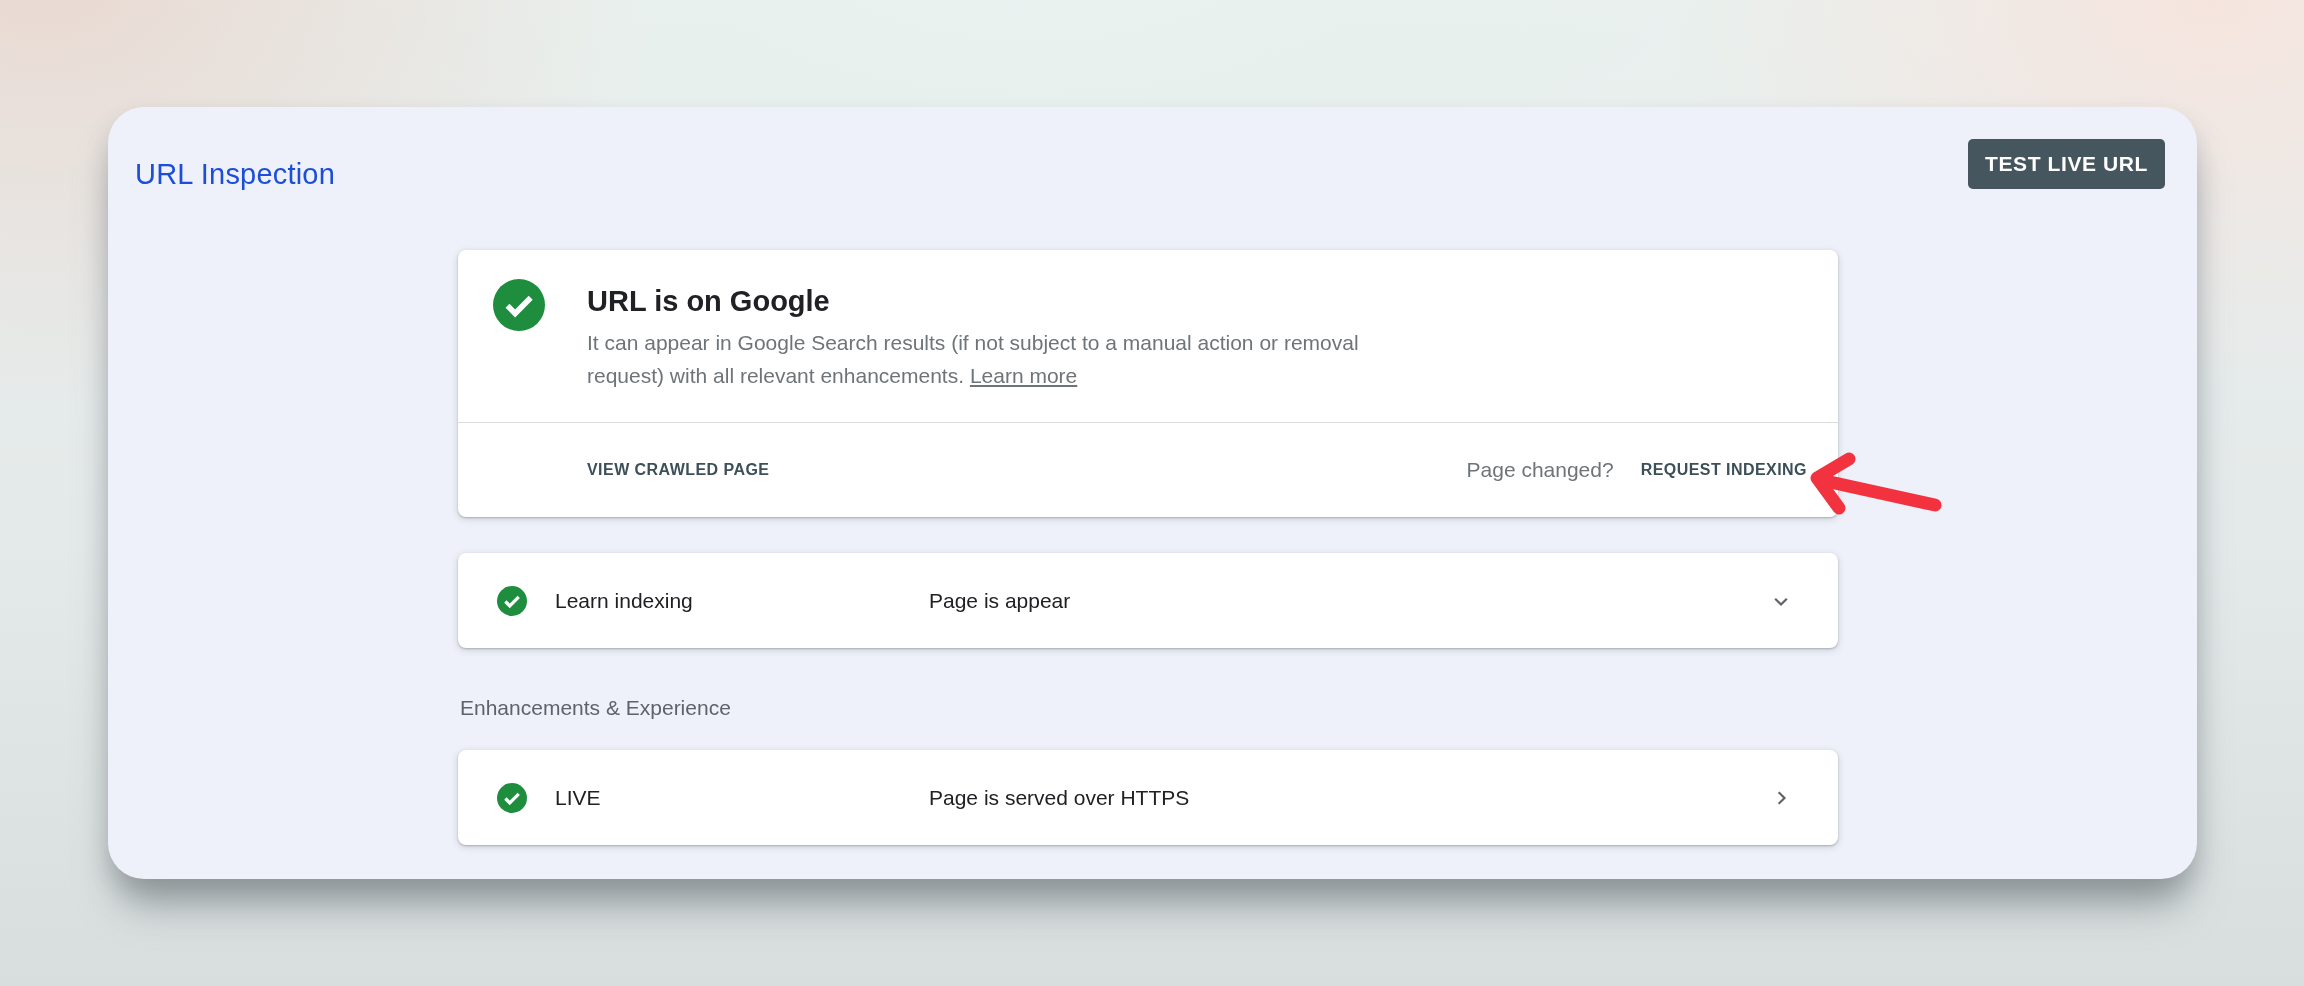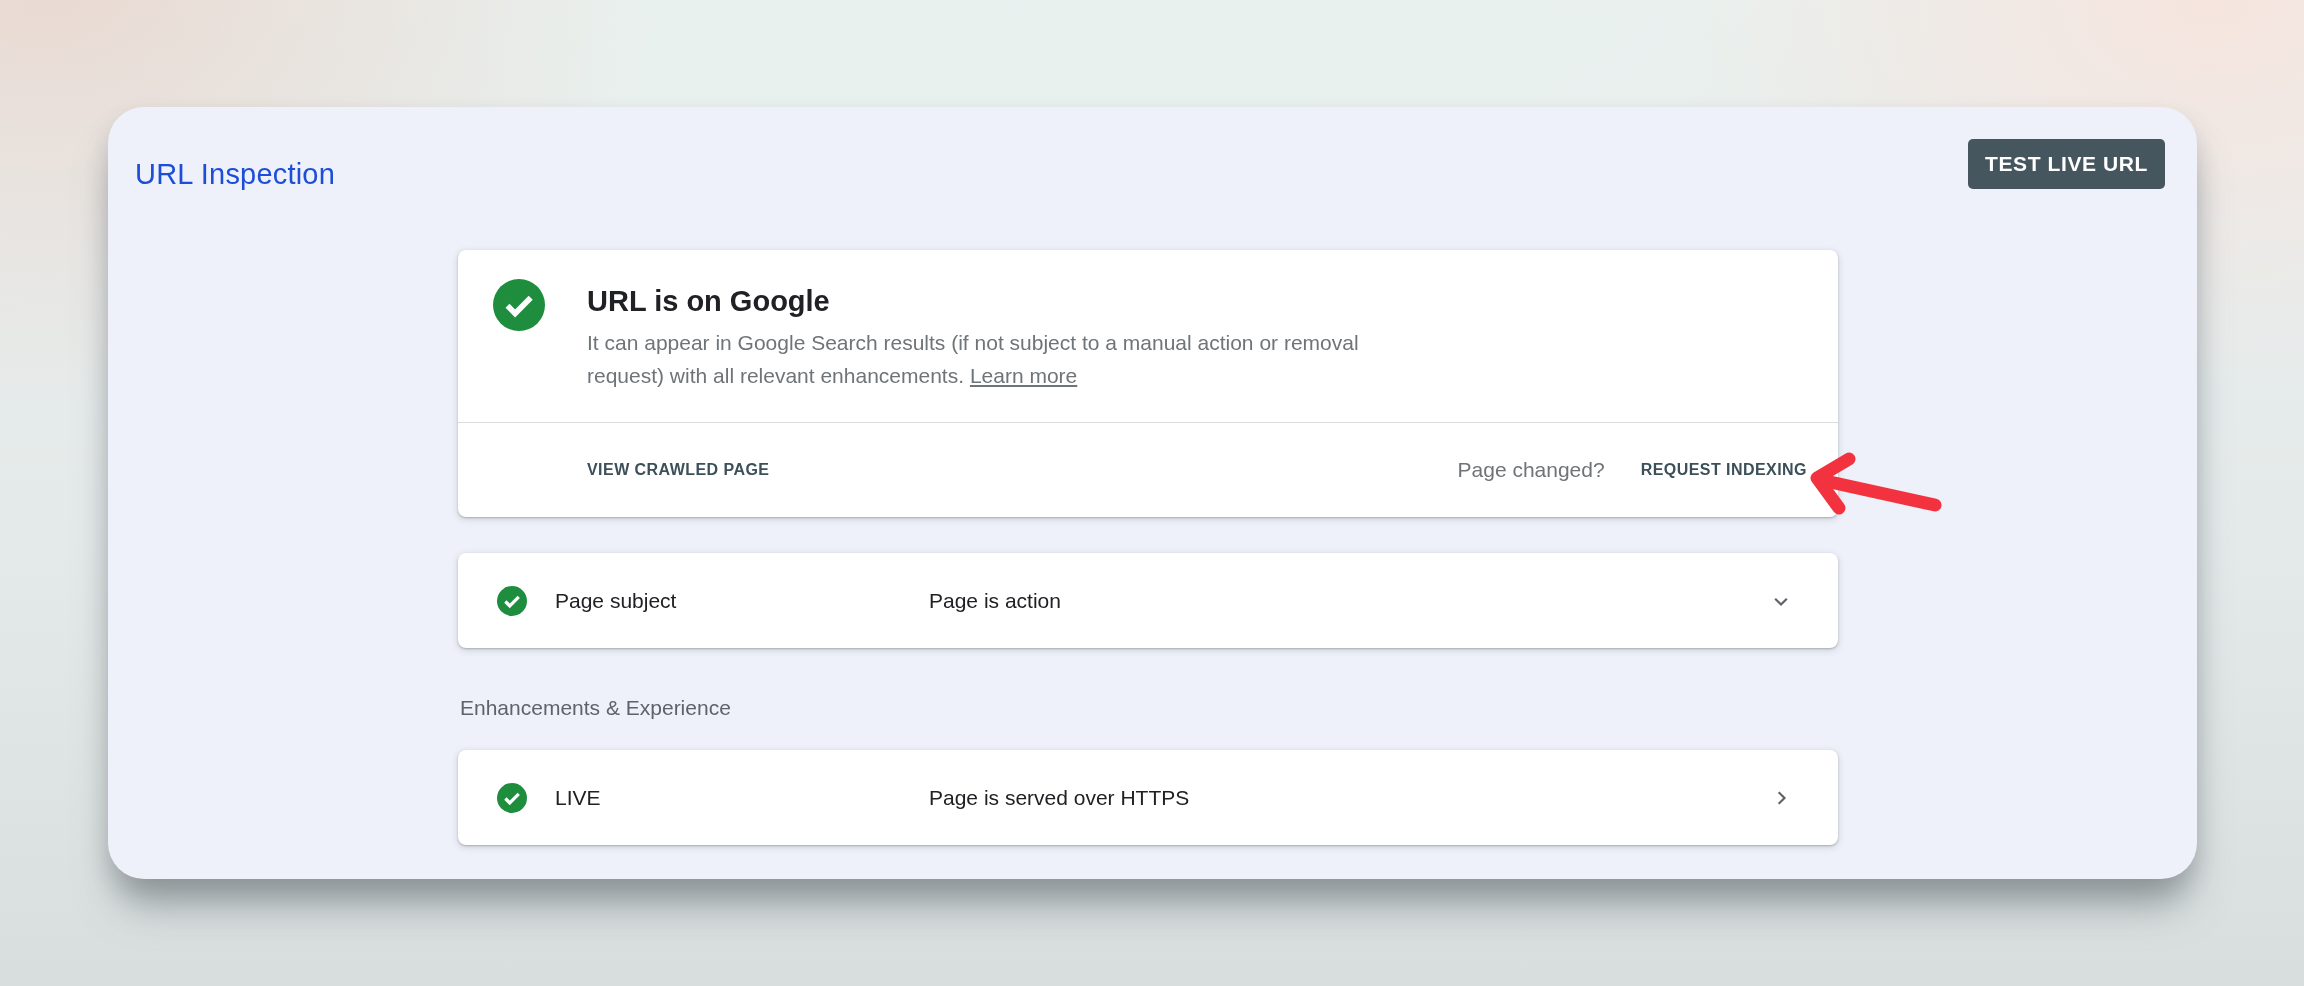--- a/index.html
+++ b/index.html
@@ -107,21 +107,21 @@
     color: #3d4f58;
     cursor: pointer;
     text-decoration: none;
   }
   .view-crawled { margin-left: 129px; }
   .actions-right {
     margin-left: auto;
     margin-right: 31px;
     display: flex;
     align-items: center;
-    gap: 36px;
+    gap: 27px;
   }
   .page-changed { font-size: 21px; color: #6f7478; font-weight: normal; letter-spacing: 0; }
 
   
   .status-row { height: 95px; display: flex; align-items: center; cursor: pointer; }
   .row-indexing { top: 446px; }
   .row-https { top: 643px; }
   .small-check { width: 30px; height: 30px; margin-left: 39px; flex: 0 0 auto; }
   .row-label {
     margin-left: 28px;
@@ -183,22 +183,22 @@
           <a class="action-link">REQUEST INDEXING</a>
         </div>
       </div>
     </div>
 
     <div class="card status-row row-indexing">
       <svg class="small-check" viewBox="0 0 24 24">
         <circle cx="12" cy="12" r="12" fill="#1e8e3e"></circle>
         <path d="M6.7 12.4 L10.2 15.9 L17.4 8.7" fill="none" stroke="#ffffff" stroke-width="2.6"></path>
       </svg>
-      <span class="row-label">Page subject</span>
-      <span class="row-status">Page is action</span>
+      <span class="row-label">Learn indexing</span>
+      <span class="row-status">Page is appear</span>
       <svg class="row-chevron" viewBox="0 0 24 24">
         <path d="M7 10 L12 15 L17 10" fill="none" stroke="#5f6368" stroke-width="1.9"></path>
       </svg>
     </div>
 
     <div class="section-heading">Enhancements &amp; Experience</div>
 
     <div class="card status-row row-https">
       <svg class="small-check" viewBox="0 0 24 24">
         <circle cx="12" cy="12" r="12" fill="#1e8e3e"></circle>

